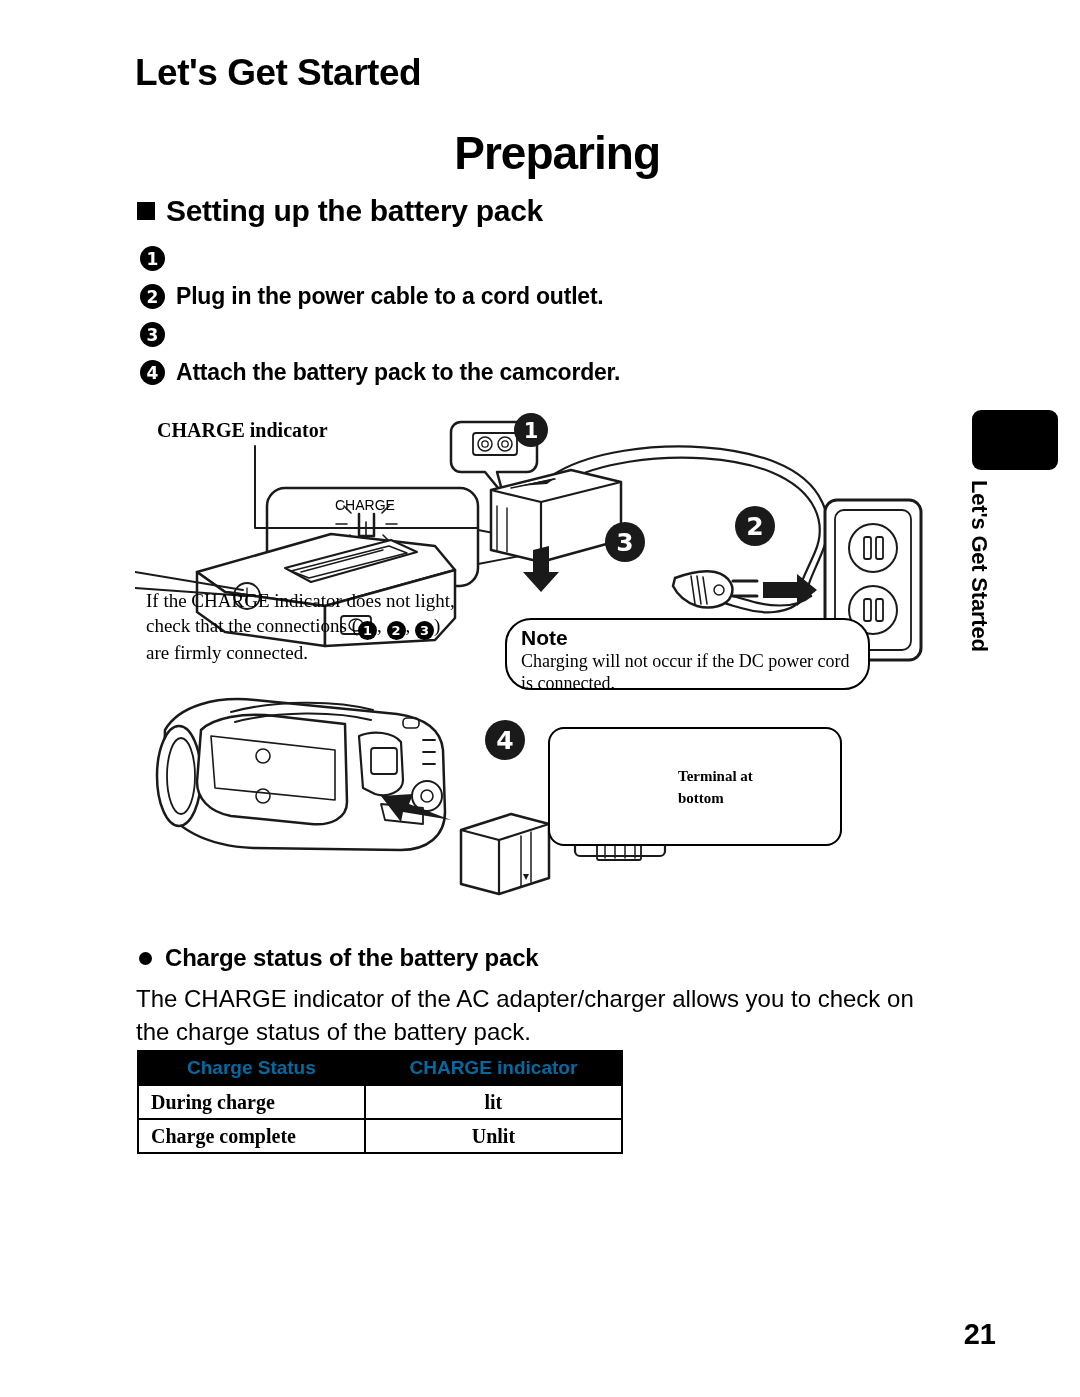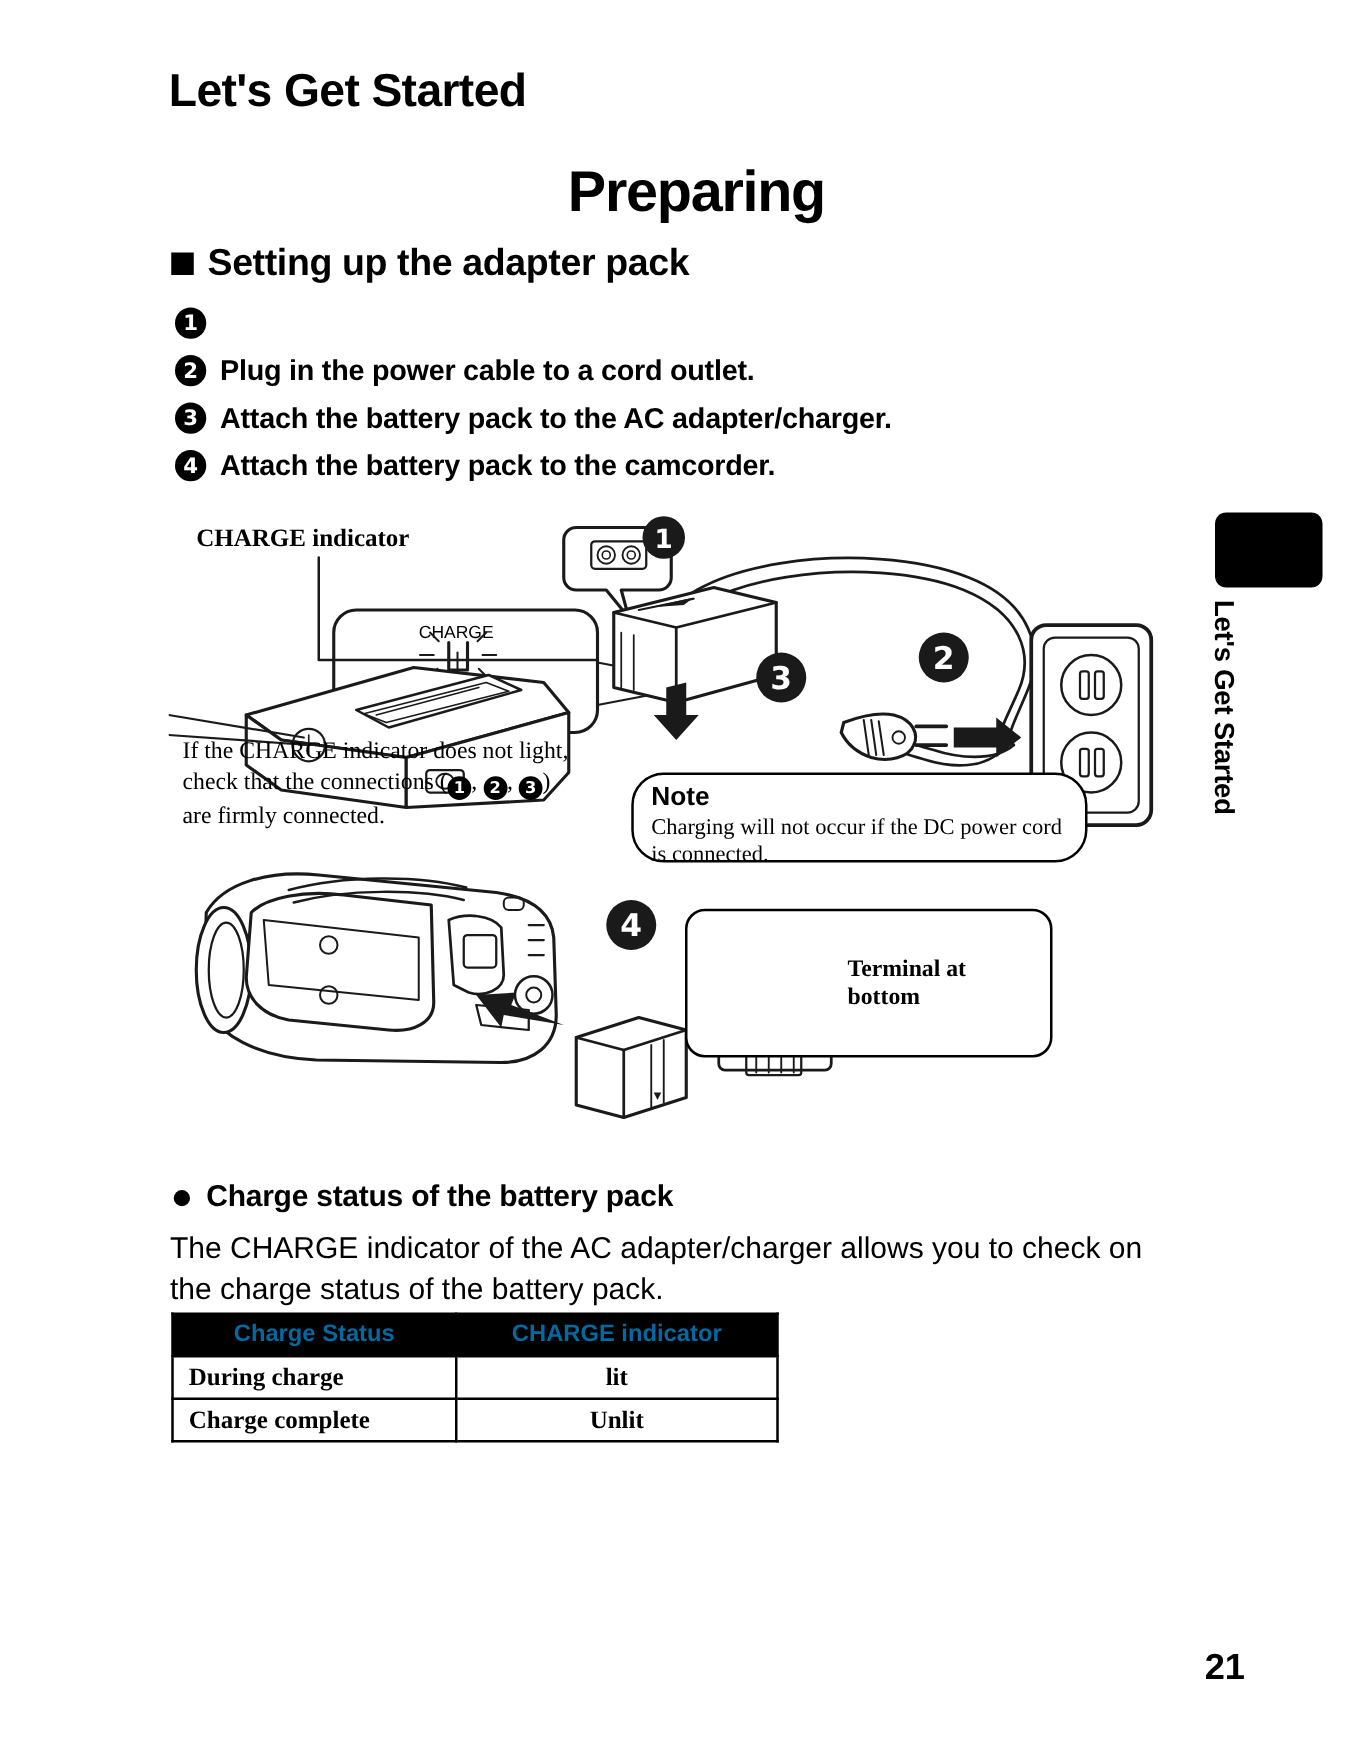--- a/index.html
+++ b/index.html
@@ -161,21 +161,21 @@
     border-radius: 16px;
     background: #fff;
   }
   #terminal-label {
     position: absolute;
     left: 678px;
     top: 765px;
     width: 150px;
     font-family: "Liberation Serif", serif;
     font-weight: bold;
-    font-size: 19px;
+    font-size: 15px;
     line-height: 22px;
   }
 
   
   #thumb-tab {
     position: absolute;
     left: 972px;
     top: 410px;
     width: 86px;
     height: 60px;
@@ -265,34 +265,33 @@
 </style>
 </head>
 <body>
 
 <div id="chapter-title">Let's Get Started</div>
 
 <div id="section-title">Preparing</div>
 
 <div id="subsection-title">
   <span class="sq-bullet"></span>
-  <span>Setting up the adapter pack</span>
+  <span>Setting up the battery pack</span>
 </div>
 
 <div id="steps">
   <div class="step">
     <span class="badge">1</span>
   </div>
   <div class="step">
     <span class="badge">2</span>
     <span class="step-text">Plug in the power cable to a cord outlet.</span>
   </div>
   <div class="step">
     <span class="badge">3</span>
-    <span class="step-text">Attach the battery pack to the AC adapter/charger.</span>
   </div>
   <div class="step">
     <span class="badge">4</span>
     <span class="step-text">Attach the battery pack to the camcorder.</span>
   </div>
 </div>
 
 <div id="diagram">
 <svg width="810" height="510" viewBox="0 0 810 510" xmlns="http://www.w3.org/2000/svg" fill="none" stroke="#1a1a1a" stroke-width="2" stroke-linecap="round" stroke-linejoin="round">
 

